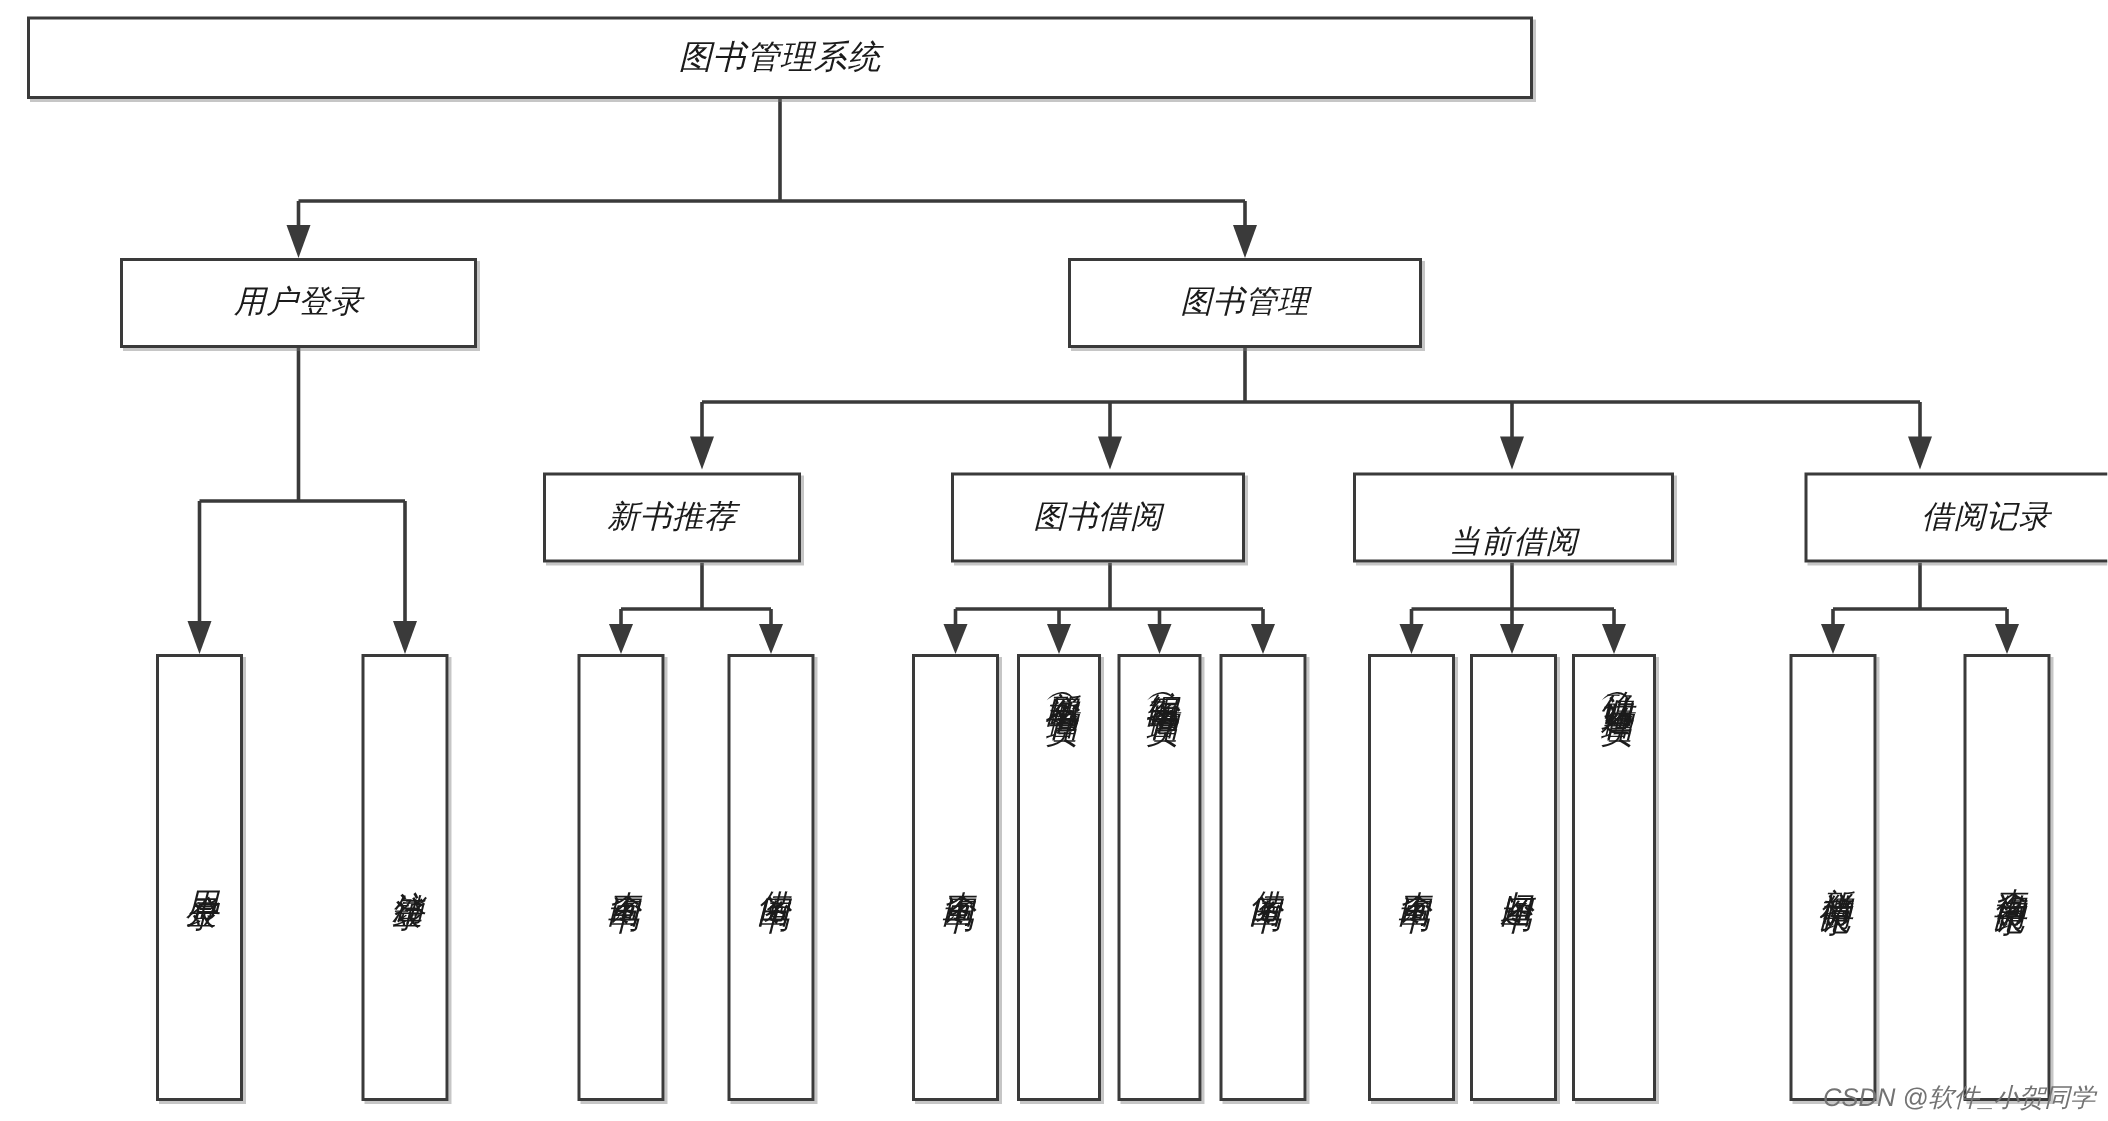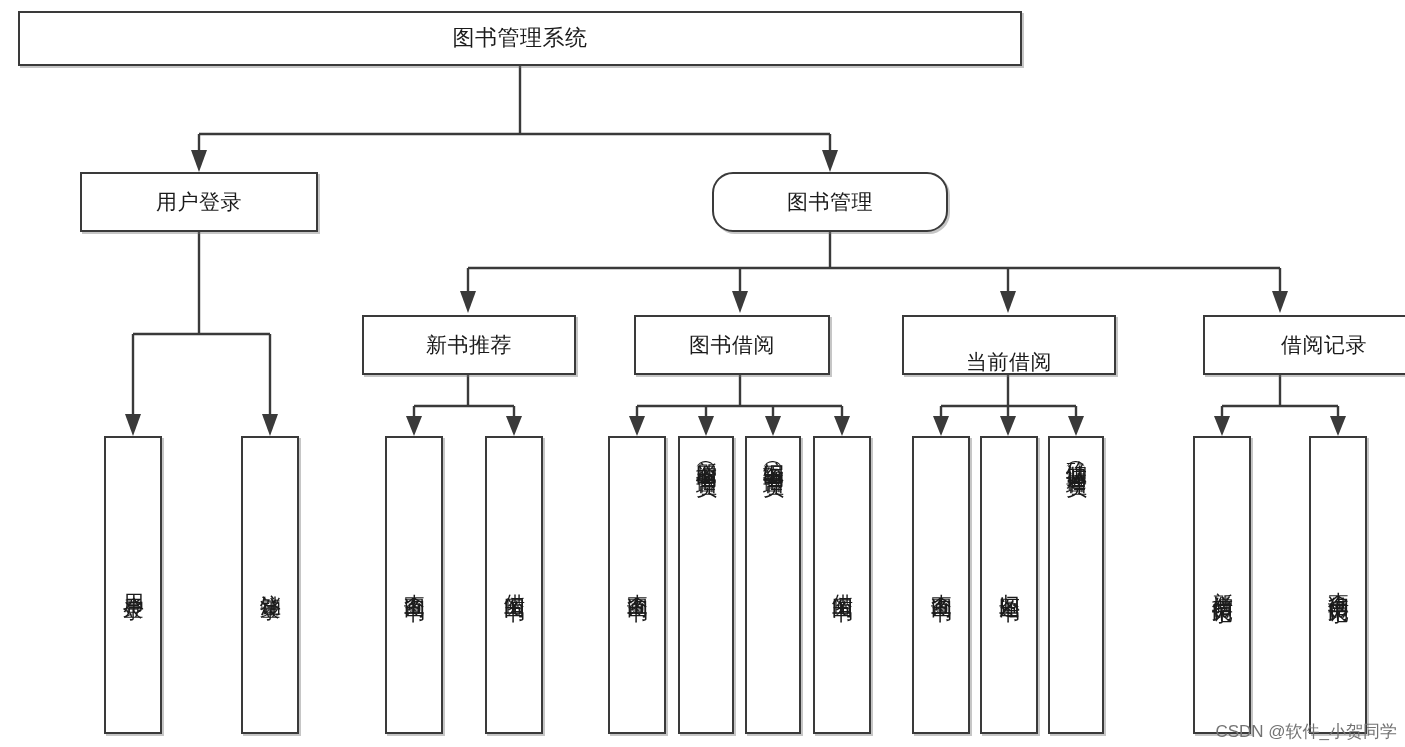--- a/index.html
+++ b/index.html
@@ -9,20 +9,21 @@
   }
   body {
     font-family: "Liberation Sans", "DejaVu Sans", sans-serif;
   }
   #canvas {
     position: relative;
     width: 1405px;
     height: 747px;
     background: #ffffff;
     overflow: hidden;
+    font-style: italic;
   }
 
   
   #wires {
     position: absolute;
     left: 0;
     top: 0;
     width: 1405px;
     height: 747px;
   }
@@ -170,25 +171,25 @@
     <polygon points="1330,416 1346,416 1338,436"></polygon>
   </svg>
 
   <div class="node h root" style="left:18px; top:11px; width:1004px; height:55px;">
     <span class="label">图书管理系统</span>
   </div>
 
   <div class="node h" style="left:80px; top:172px; width:238px; height:60px;">
     <span class="label">用户登录</span>
   </div>
-  <div class="node h" style="left:712px; top:172px; width:236px; height:60px;border-radius:21px;">
+  <div class="node h" style="left:712px; top:172px; width:236px; height:60px;">
     <span class="label">图书管理</span>
   </div>
 
-  <div class="node h" style="left:362px; top:315px; width:214px; height:60px;">
+  <div class="node h" style="left:362px; top:315px; width:172px; height:60px;">
     <span class="label">新书推荐</span>
   </div>
   <div class="node h" style="left:634px; top:315px; width:196px; height:60px;">
     <span class="label">图书借阅</span>
   </div>
   <div class="node h" style="left:902px; top:315px; width:214px; height:60px;align-items:flex-end;">
     <span class="label">当前借阅</span>
   </div>
   <div class="node h" style="left:1203px; top:315px; width:242px; height:60px;">
     <span class="label">借阅记录</span>

